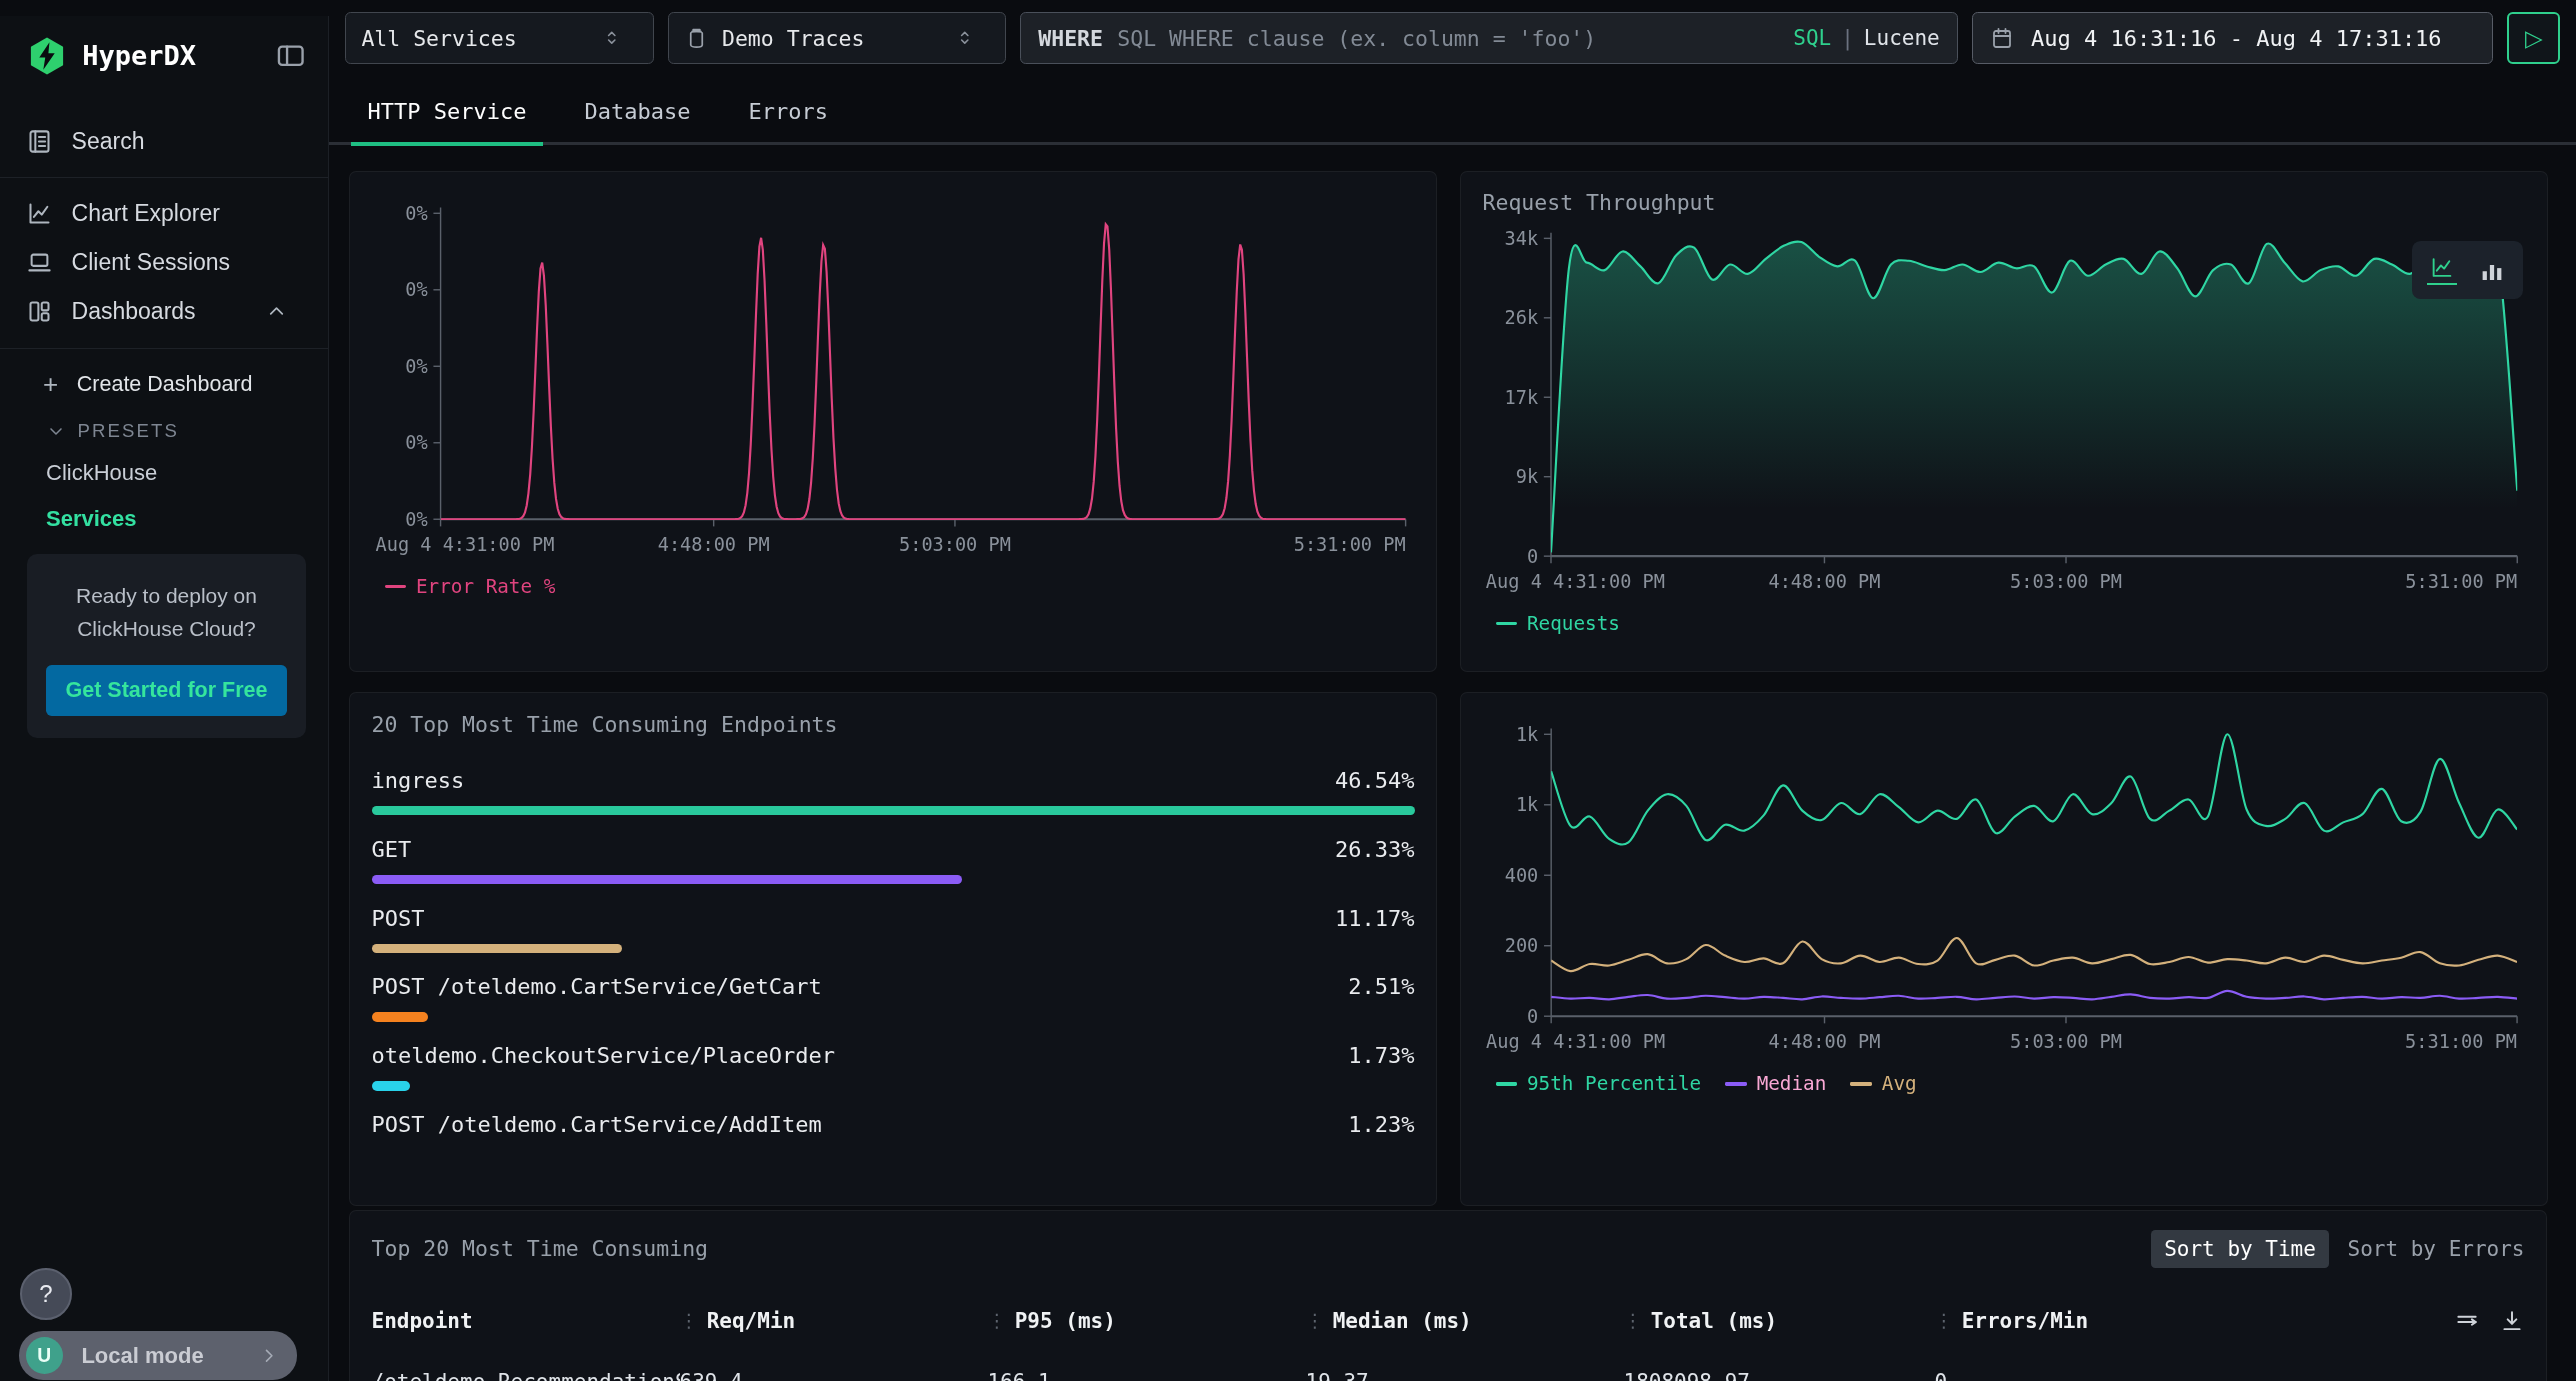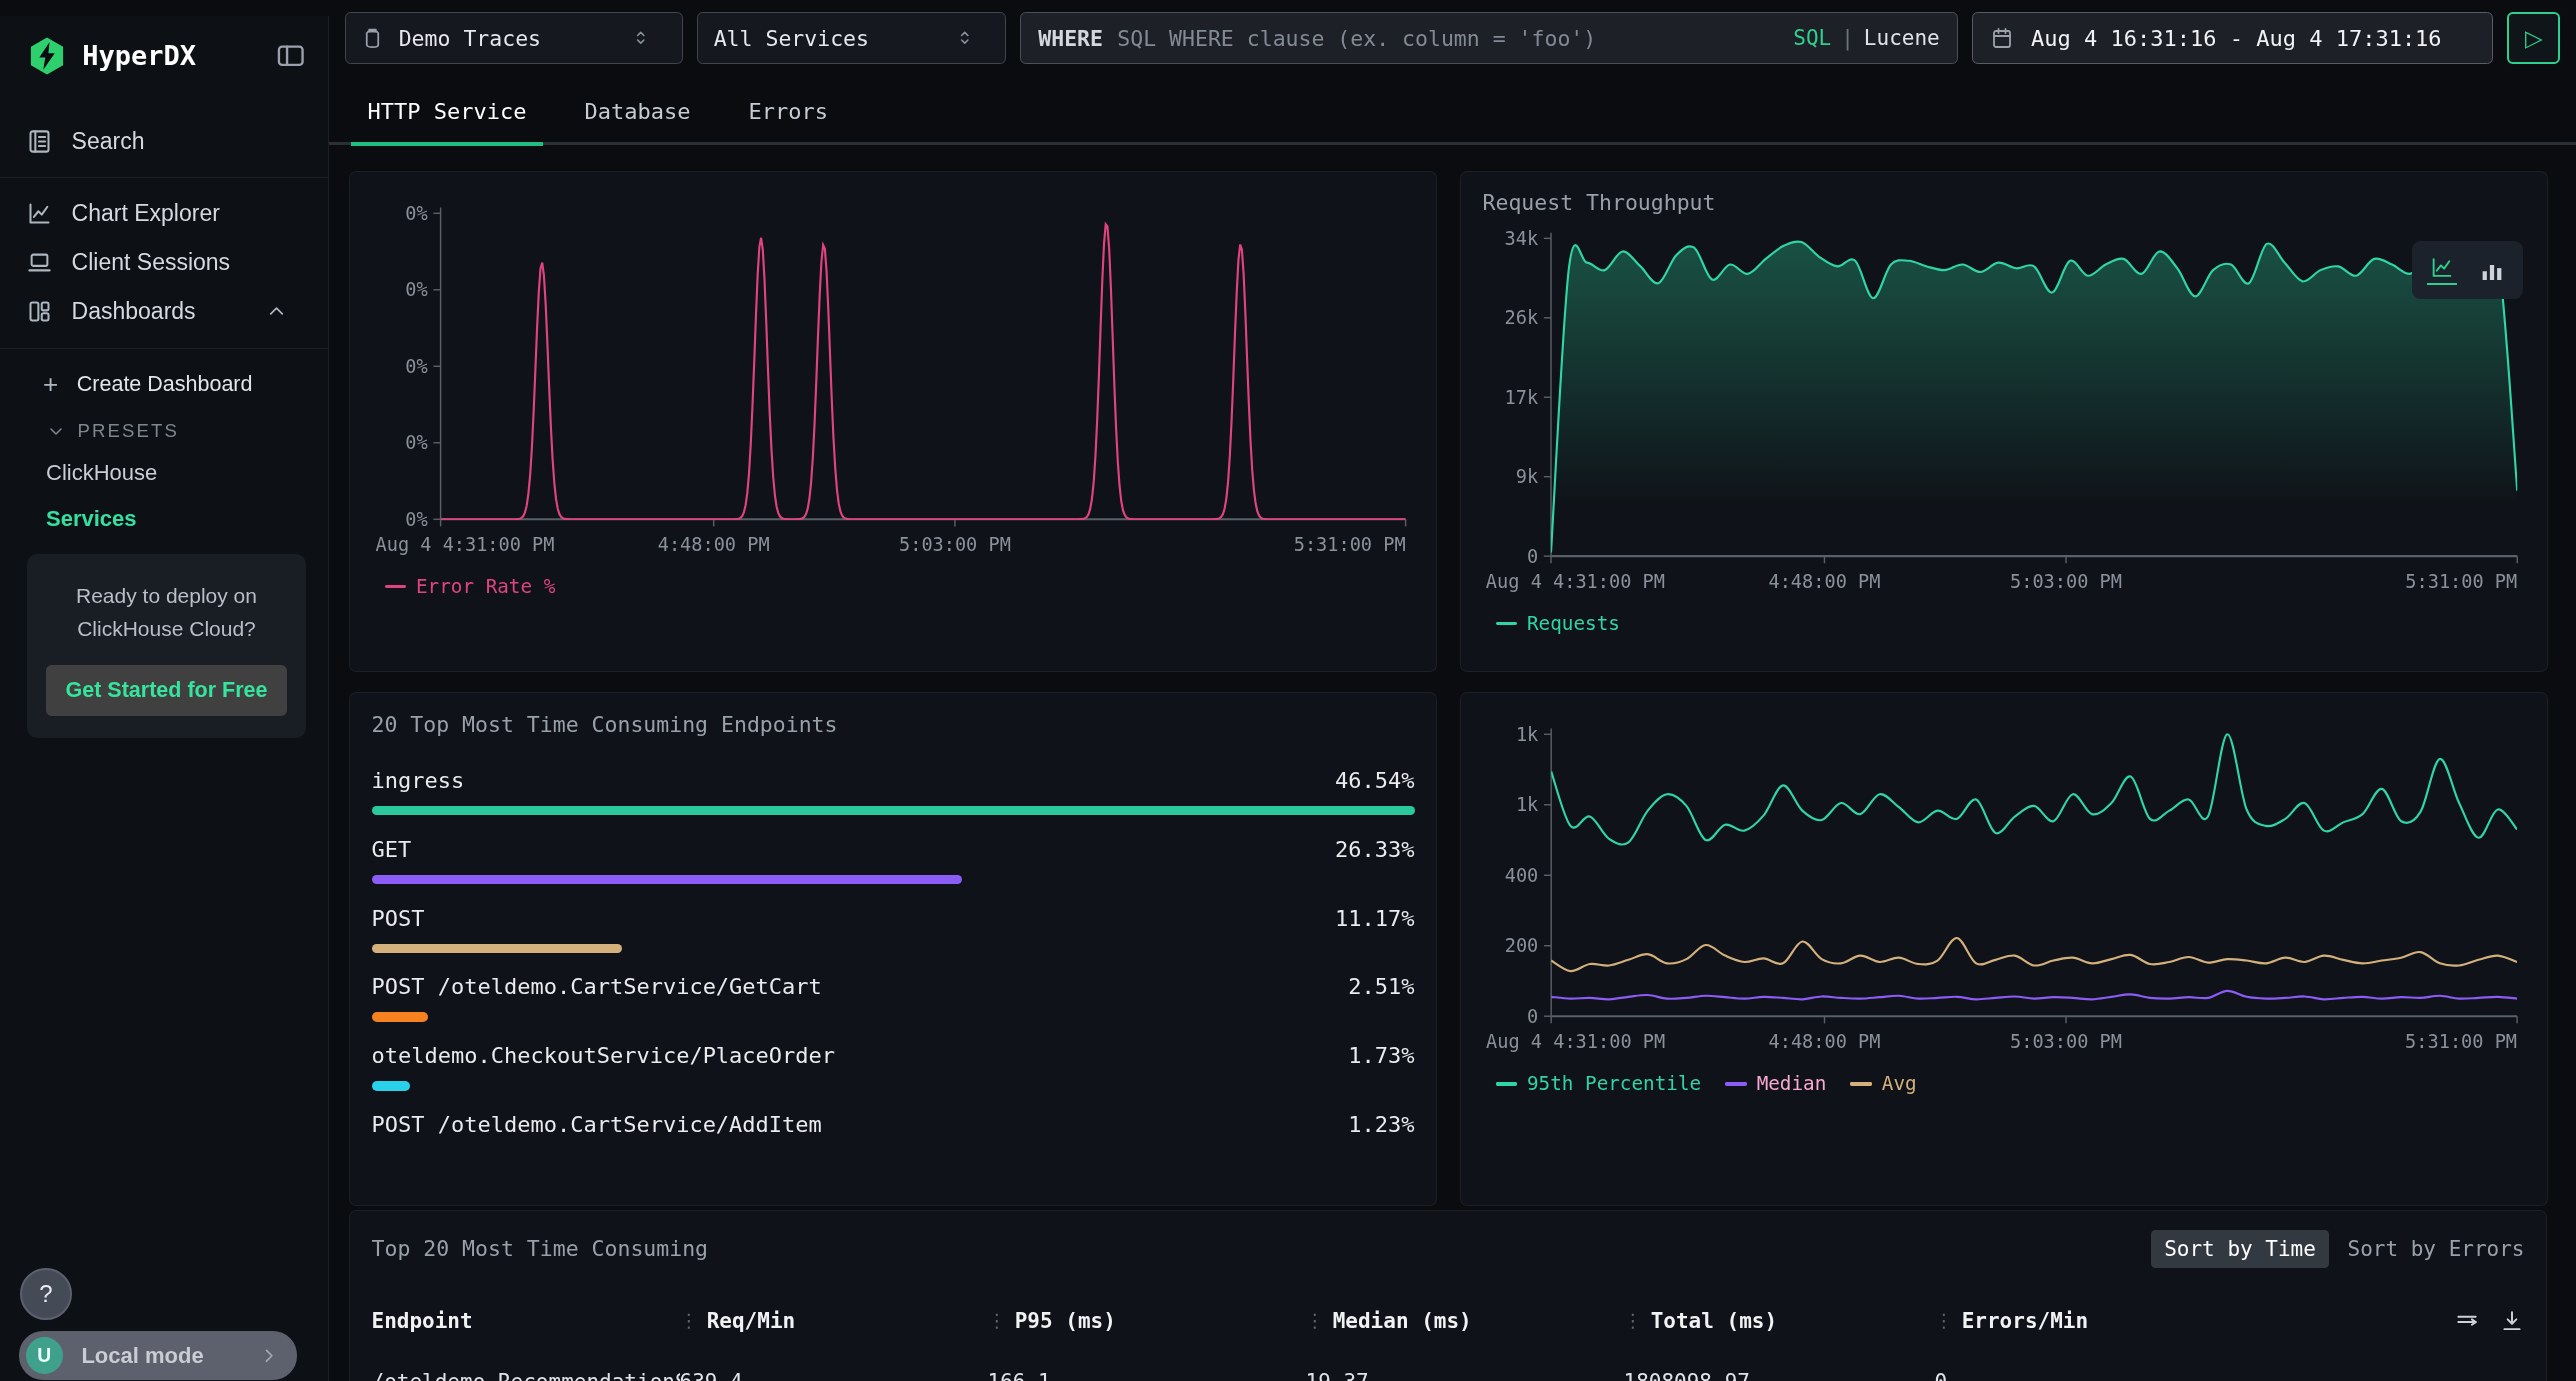--- a/index.html
+++ b/index.html
@@ -25,21 +25,21 @@
   .create-row { display:flex; align-items:center; padding:8.6px 21.5px 7.2px 43px; font-size:21.5px; color:#e2e5e9; cursor:pointer; }
   .create-row .plus { font-size:26px; color:#aeb6bf; margin-right:18.6px; }
   .presets-head { display:flex; align-items:center; padding:13px 21.5px 8.6px 46px; font-size:18.6px;
                   letter-spacing:2.1px; color:#7e8692; cursor:pointer; }
   .presets-head .icn { width:20px; height:20px; margin-right:11.4px; color:#7e8692; }
   .preset-item { padding:10px 21.5px 10px 46px; font-size:22px; color:#c9ced6; cursor:pointer; }
   .preset-item.active { color:#33e0a1; font-weight:bold; }
   .promo { position:absolute; left:27px; top:538px; width:279px; background:#191d24; border-radius:10px;
            padding:26px 18.6px 21.5px 18.6px; text-align:center; }
   .promo-line { font-size:21px; color:#b9bfc8; line-height:1.55; }
-  .promo-btn { margin-top:20px; width:100%; background:#404040; border:none; border-radius:5.7px;
+  .promo-btn { margin-top:20px; width:100%; background:#0369a1; border:none; border-radius:5.7px;
                padding:13px 0; font-size:21.5px; font-weight:bold; color:#35e59d; cursor:pointer;
                font-family:"Liberation Sans","DejaVu Sans",sans-serif; }
   .help-btn { position:absolute; left:20px; bottom:77px; width:52px; height:52px; border-radius:50%;
               background:#454a57; border:2.1px solid #5b606e; color:#e8eaf0; font-size:24px;
               display:flex; align-items:center; justify-content:center; cursor:pointer; }
   .user-pill { position:absolute; left:18.6px; bottom:17px; width:278px; height:49px; border-radius:24px;
                background:#5d616d; display:flex; align-items:center; padding:0 17px 0 7.2px; cursor:pointer; }
   .avatar { width:37px; height:37px; border-radius:50%; background:#3fa18b; color:#eafff7;
             font-size:19.3px; font-weight:bold; display:flex; align-items:center; justify-content:center; }
   .user-label { flex:1; margin-left:18.6px; font-size:22px; font-weight:bold; color:#caccd3; }
@@ -239,38 +239,38 @@
         <svg viewBox="0 0 24 24">
             <path d="M9.5 6l6 6-6 6"></path>
           </svg>
       </span>
     </div>
   </aside>
 
   <div class="main">
 
     <div class="topbar">
+      <div class="select-box" id="svc-select">
+        <span class="val">All Services</span>
+        <span style="flex:1"></span>
+        <span class="ud icn stroke-icn">
+          <svg viewBox="0 0 24 24">
+              <path d="M8.5 9.5L12 6l3.5 3.5"></path>
+              <path d="M8.5 14.5L12 18l3.5-3.5"></path>
+            </svg>
+        </span>
+      </div>
       <div class="select-box" id="src-select">
         <span class="icn stroke-icn">
           <svg viewBox="0 0 24 24">
               <path d="M7.5 4.5h9M8.5 2.8h7"></path>
               <path d="M6 6.5c0-1 2.7-1.8 6-1.8s6 .8 6 1.8v12.3c0 1.2-2.7 2.2-6 2.2s-6-1-6-2.2z"></path>
             </svg>
         </span>
         <span class="val">Demo Traces</span>
-        <span style="flex:1"></span>
-        <span class="ud icn stroke-icn">
-          <svg viewBox="0 0 24 24">
-              <path d="M8.5 9.5L12 6l3.5 3.5"></path>
-              <path d="M8.5 14.5L12 18l3.5-3.5"></path>
-            </svg>
-        </span>
-      </div>
-      <div class="select-box" id="svc-select">
-        <span class="val">All Services</span>
         <span style="flex:1"></span>
         <span class="ud icn stroke-icn">
           <svg viewBox="0 0 24 24">
               <path d="M8.5 9.5L12 6l3.5 3.5"></path>
               <path d="M8.5 14.5L12 18l3.5-3.5"></path>
             </svg>
         </span>
       </div>
       <div class="where-box">
         <span class="where-kw">WHERE</span>

